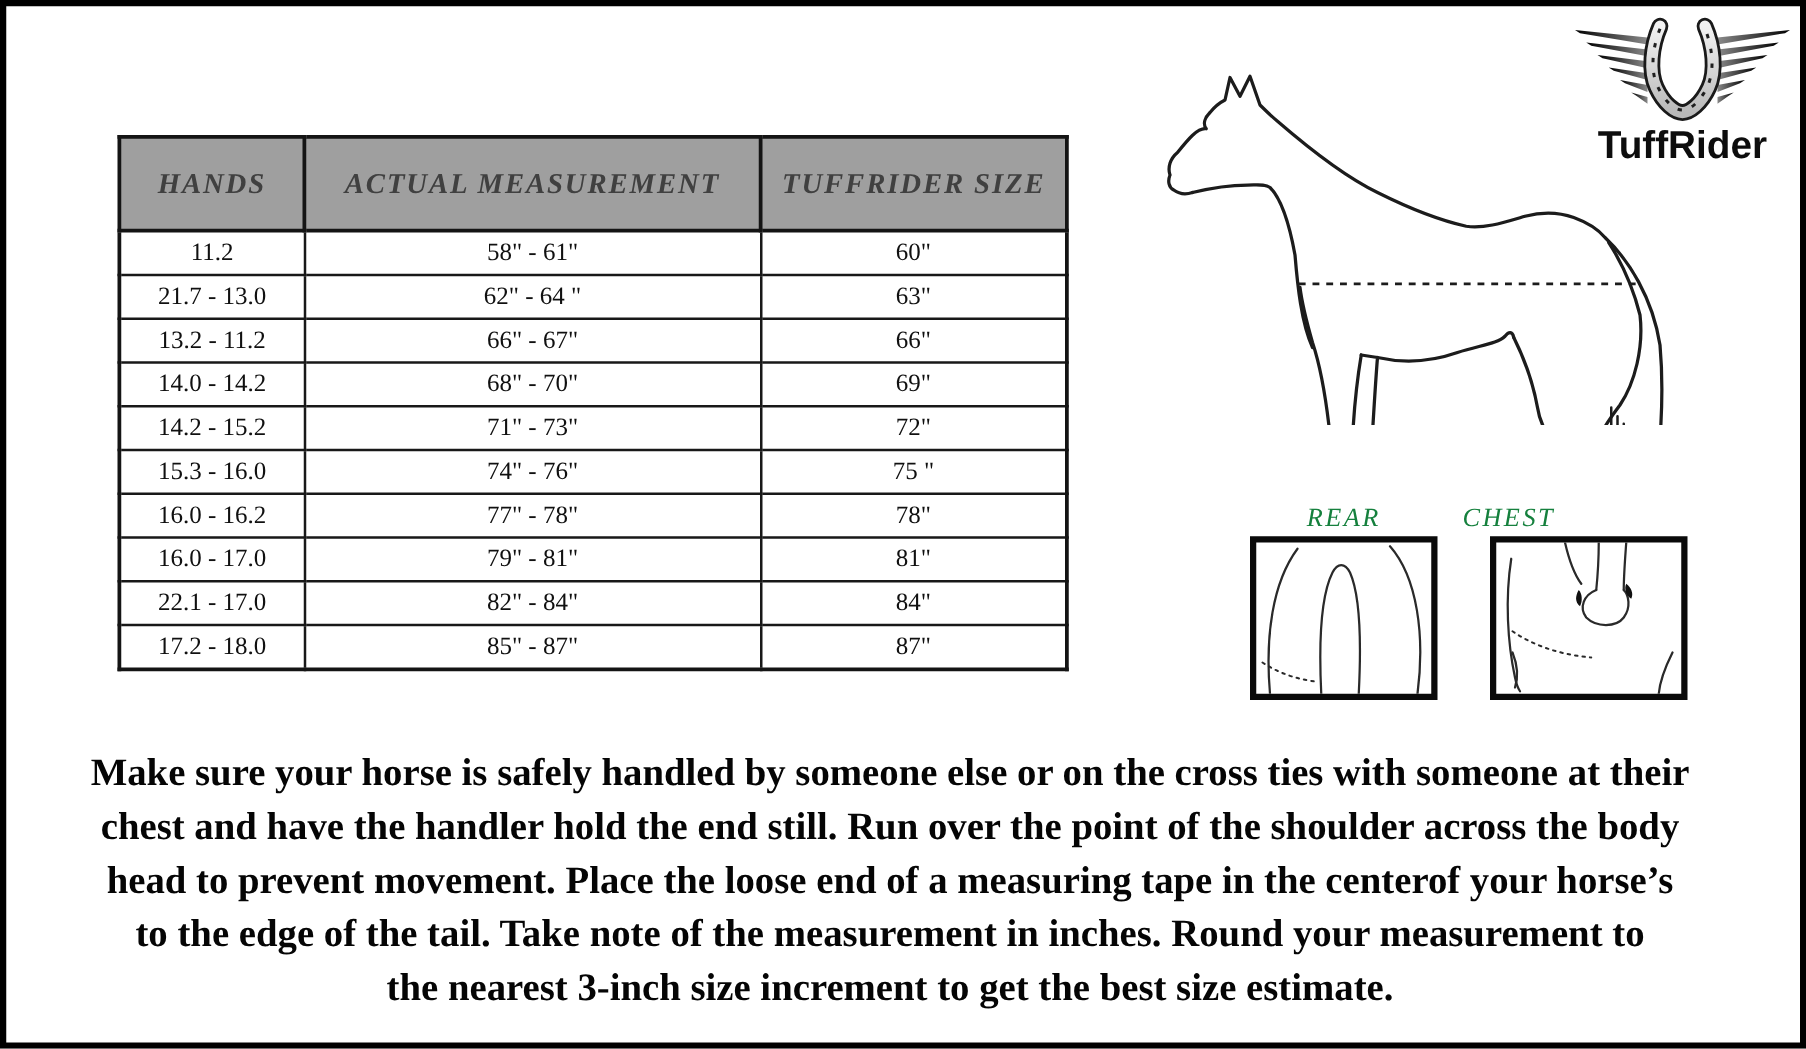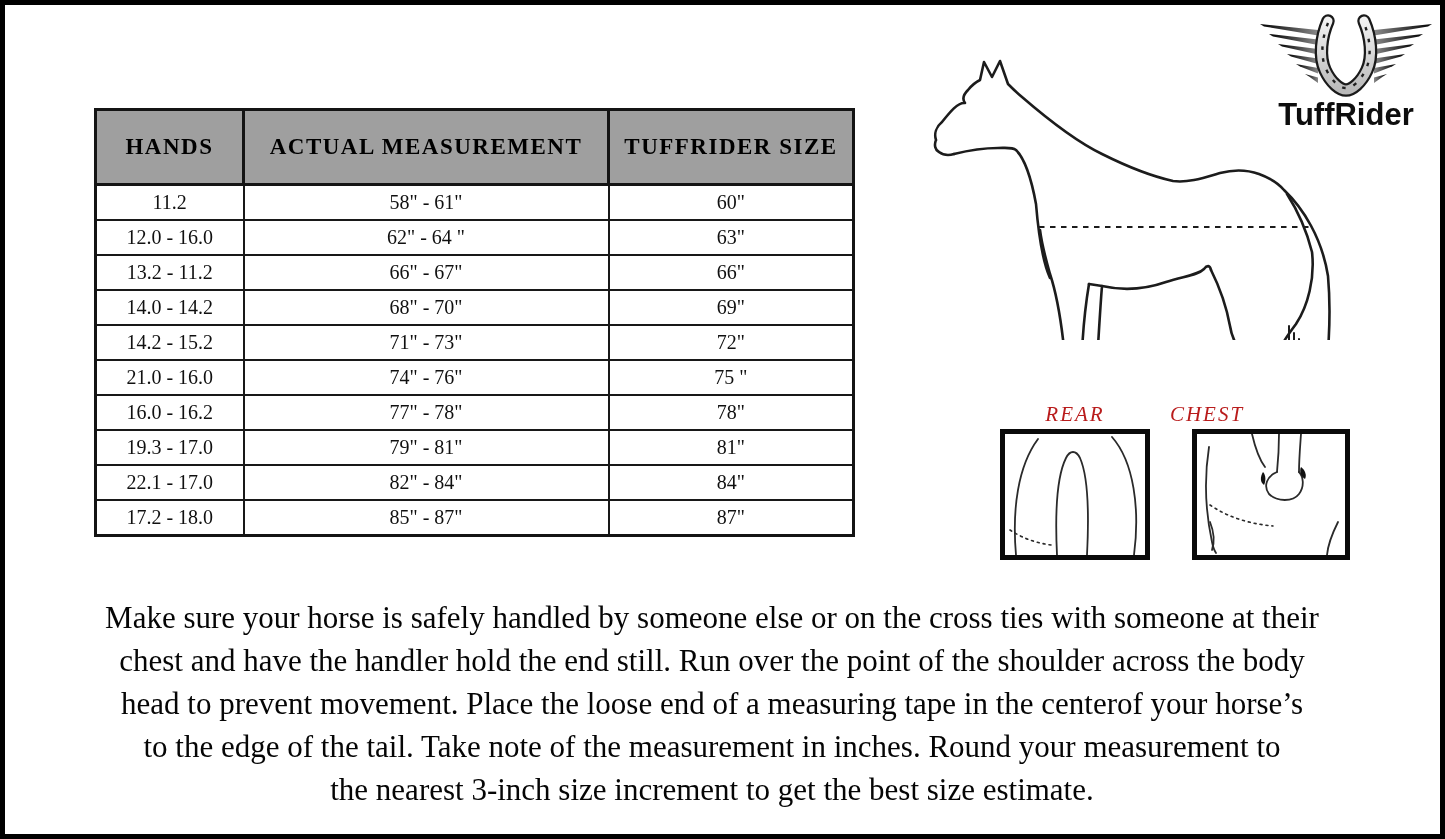--- a/index.html
+++ b/index.html
@@ -17,21 +17,22 @@
   table.size-table{
     position:absolute;left:94px;top:108px;
     border-collapse:collapse;table-layout:fixed;
     border:3px solid #141414;
   }
   table.size-table th{
     height:70px;
     font-weight:bold;font-size:23px;letter-spacing:1.5px;
     border:3px solid #141414;
     text-align:center;vertical-align:middle;
-    color:#000000;
+    color:#404040;
+    font-style:italic;
   }
   table.size-table td{
     height:31px;
     font-size:20px;
     border:2.5px solid #181818;
     text-align:center;vertical-align:middle;
     background:#ffffff;color:#101010;
   }
   .col-hands{width:148px;}
   .col-meas{width:365px;}
@@ -41,35 +42,36 @@
   .logo .brand{
     display:block;margin-top:-4px;
     font-family:"Liberation Sans", sans-serif;font-weight:bold;
     font-size:31px;letter-spacing:0px;color:#0d0d0d;
   }
   
   .horse{position:absolute;left:898px;top:48px;width:444px;height:292px;}
   
   .view-label{
     position:absolute;top:402px;
-    font-style:italic;font-size:21px;letter-spacing:2px;color:#b91c1c;
+    font-style:italic;font-size:21px;letter-spacing:2px;color:#15803d;
     text-align:center;
   }
   .rear-label{left:1000px;width:150px;}
   .chest-label{left:1128px;width:158px;}
   .view-box{
     position:absolute;top:429px;height:131px;box-sizing:border-box;
     border:5px solid #0a0a0a;background:#fff;
   }
   .rear-box{left:1000px;width:150px;}
   .chest-box{left:1192px;width:158px;}
   
   .instructions{
     position:absolute;left:0;top:596px;width:1424px;
     text-align:center;
+    font-weight:bold;
   }
   .instructions .line{
     white-space:nowrap;
     font-size:31px;line-height:43px;color:#050505;
   }
 </style>
 </head>
 <body>
 
 <div class="frame"></div>
@@ -87,51 +89,51 @@
         <th style="background: rgb(159, 159, 159);">TUFFRIDER SIZE</th>
       </tr>
     </thead>
   <tbody>
       <tr>
         <td>11.2</td>
         <td>58" - 61"</td>
         <td>60"</td>
       </tr>
       <tr>
-        <td>12.0 - 16.0</td>
+        <td>21.7 - 13.0</td>
         <td>62" - 64 "</td>
         <td>63"</td>
       </tr>
       <tr>
         <td>13.2 - 11.2</td>
         <td>66" - 67"</td>
         <td>66"</td>
       </tr>
       <tr>
         <td>14.0 - 14.2</td>
         <td>68" - 70"</td>
         <td>69"</td>
       </tr>
       <tr>
         <td>14.2 - 15.2</td>
         <td>71" - 73"</td>
         <td>72"</td>
       </tr>
       <tr>
-        <td>21.0 - 16.0</td>
+        <td>15.3 - 16.0</td>
         <td>74" - 76"</td>
         <td>75 "</td>
       </tr>
       <tr>
         <td>16.0 - 16.2</td>
         <td>77" - 78"</td>
         <td>78"</td>
       </tr>
       <tr>
-        <td>19.3 - 17.0</td>
+        <td>16.0 - 17.0</td>
         <td>79" - 81"</td>
         <td>81"</td>
       </tr>
       <tr>
         <td>22.1 - 17.0</td>
         <td>82" - 84"</td>
         <td>84"</td>
       </tr>
       <tr>
         <td>17.2 - 18.0</td>

